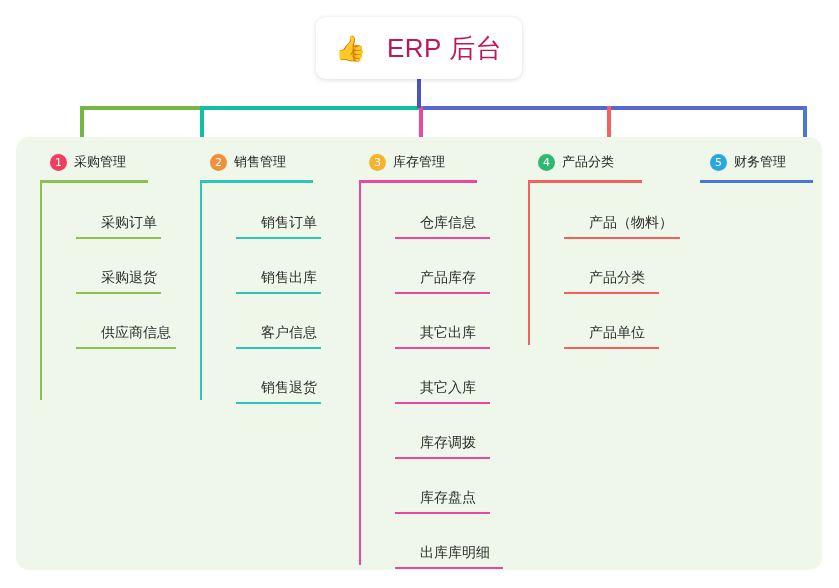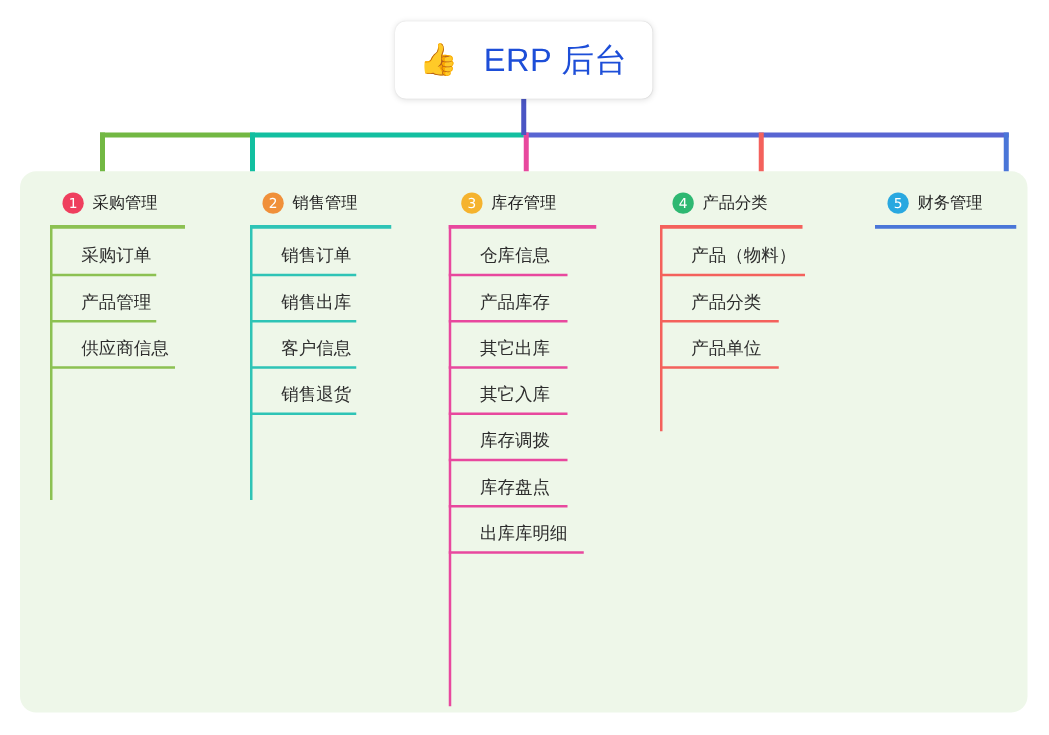--- a/index.html
+++ b/index.html
@@ -28,21 +28,21 @@
     gap: 9px;
     z-index: 5;
   }
   #title-card .emoji {
     font-size: 25px;
     line-height: 1;
     display: inline-block;
   }
   #title-card .title-text {
     font-size: 26px;
-    color: #1d4ed8;
+    color: #be185d;
     letter-spacing: 0.5px;
     white-space: nowrap;
     margin-left: 11px;
   }
 
   
   .trunk {
     position: absolute;
     left: 417px; top: 79px;
     width: 4px; height: 29px;
@@ -109,22 +109,23 @@
     position: relative;
     padding-top: 4px;
   }
   .spine {
     position: absolute;
     left: 0; top: 0;
     width: 2px;
   }
   .leaf {
     position: relative;
-    height: 37px;
+    height: 55px;
     box-sizing: border-box;
+    margin-left: 36px;
   }
   .leaf-label {
     position: absolute;
     left: 25px; bottom: 7px;
     font-size: 14px;
     color: #2d2d2d;
     white-space: nowrap;
   }
   .leaf-rule {
     position: absolute;
@@ -161,21 +162,21 @@
         <span class="col-title">采购管理</span>
         <div class="header-rule" style="width: 108px; background: rgb(140, 193, 82);"></div>
       </div>
       <div class="col-body">
         <div class="spine" style="background: rgb(140, 193, 82); height: 220px;"></div>
         <div class="leaf">
           <span class="leaf-label">采购订单</span>
           <div class="leaf-rule" style="width: 85px; background: rgb(140, 193, 82);"></div>
         </div>
         <div class="leaf">
-          <span class="leaf-label">产品管理</span>
+          <span class="leaf-label">采购退货</span>
           <div class="leaf-rule" style="width: 85px; background: rgb(140, 193, 82);"></div>
         </div>
         <div class="leaf">
           <span class="leaf-label">供应商信息</span>
           <div class="leaf-rule" style="width: 100px; background: rgb(140, 193, 82);"></div>
         </div>
       </div>
     </div>
     <div class="column" style="left: 200px;">
       <div class="col-header">

